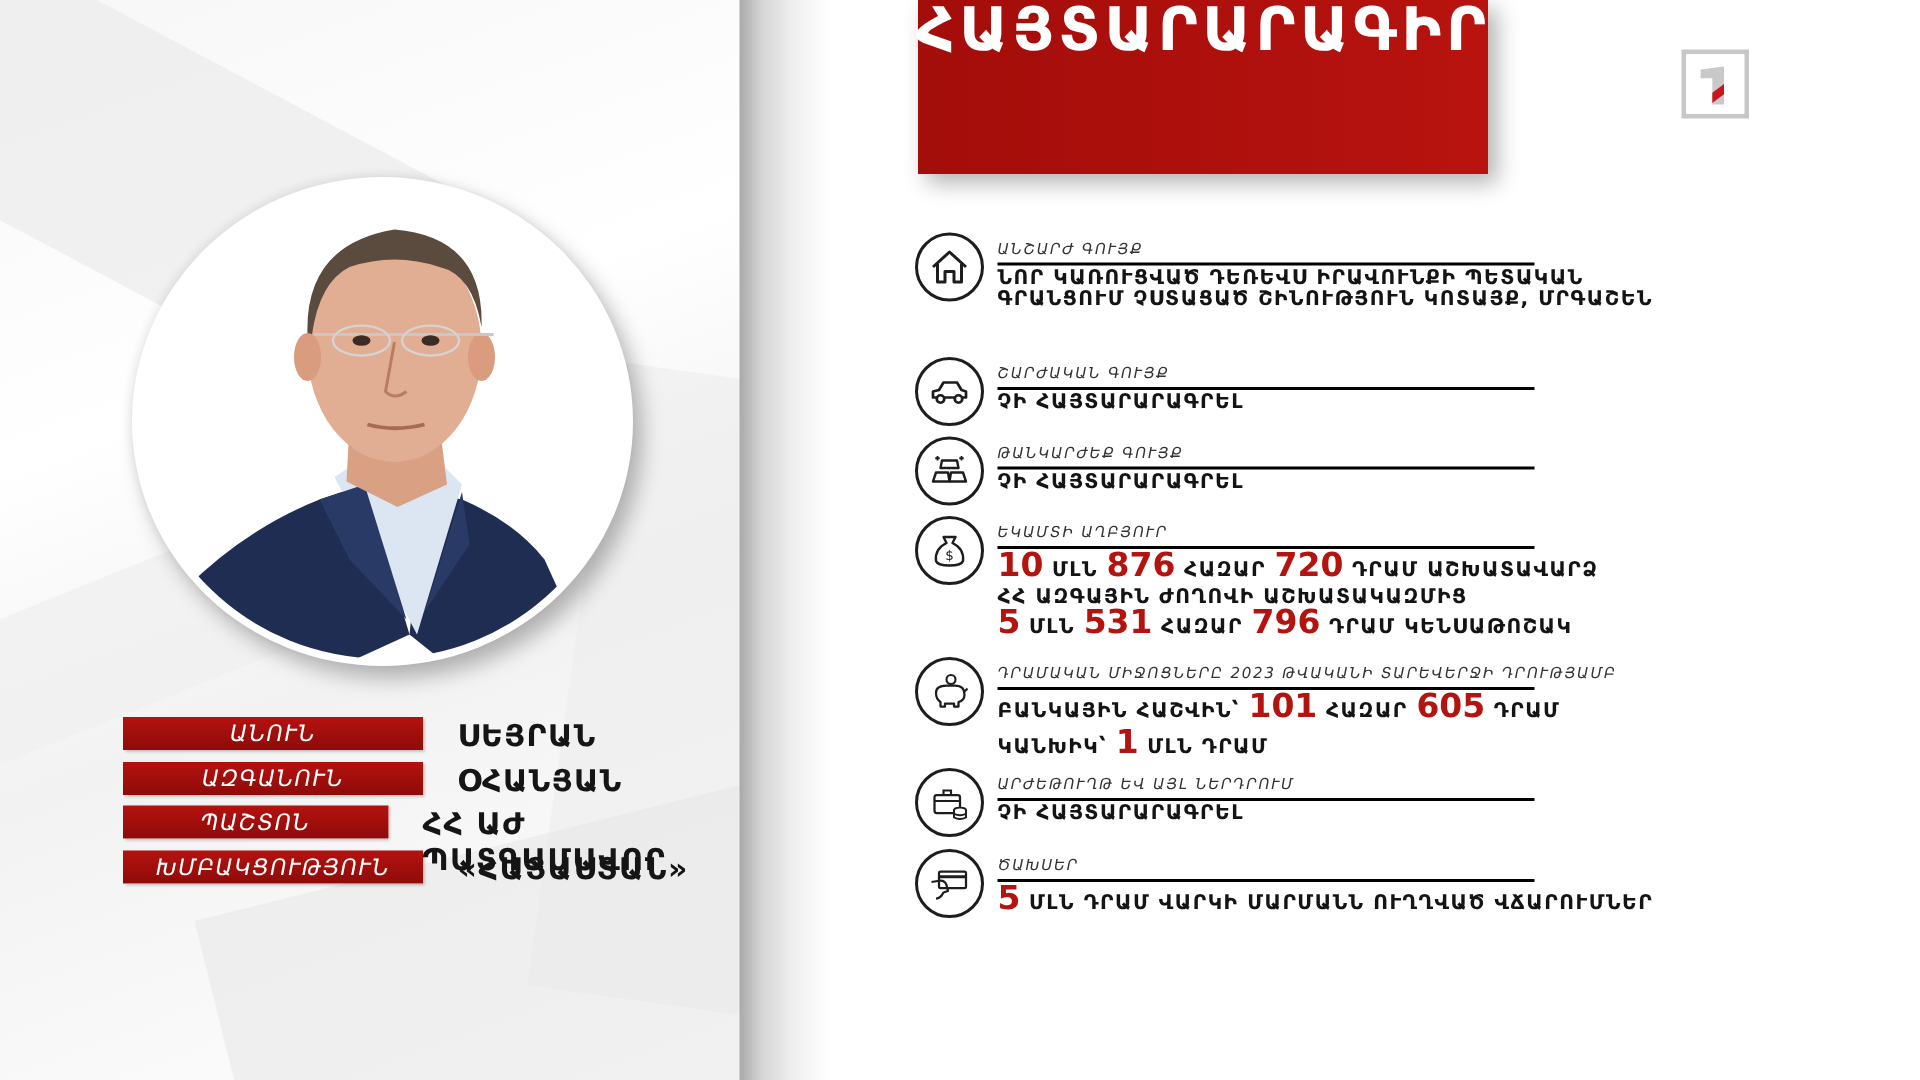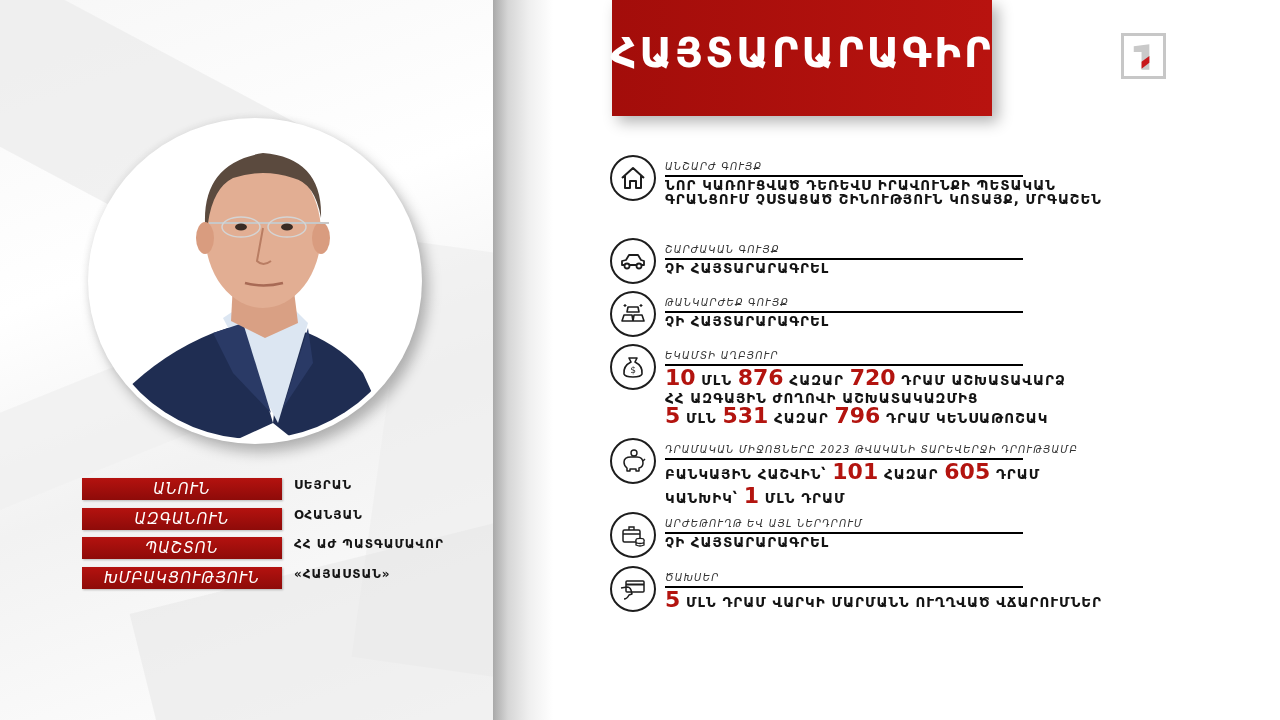--- a/index.html
+++ b/index.html
@@ -33,38 +33,38 @@
 
   .info-table { position: absolute; left: 82px; top: 478px; }
   .info-row { display: flex; align-items: flex-start; height: 22px; margin-bottom: 7.5px; }
   .info-label {
     width: 200px; height: 22px; display: flex; align-items: center; justify-content: center;
     background: linear-gradient(180deg, #b4120f 0%, #8e0b09 100%);
     color: #ffffff; font-style: italic; font-size: 15px; letter-spacing: 1px;
     box-shadow: 1px 1px 2px rgba(0,0,0,0.25);
   }
   .info-value {
-    margin-left: 12px; font-weight: bold; font-size: 12px; letter-spacing: 1px; color: #151515;
+    margin-left: 23px; font-weight: bold; font-size: 20px; letter-spacing: 1px; color: #151515;
   }
 
   
   .divider {
     position: absolute; left: 493px; top: 0; width: 60px; height: 720px;
     background: linear-gradient(90deg, #a9a9a9 0%, #d6d6d6 25%, #efefef 60%, #ffffff 100%);
   }
 
   
   .right-panel {
     position: absolute; left: 553px; top: 0; width: 727px; height: 720px; background: #ffffff;
   }
   .title-block {
     position: absolute; left: 612px; top: 0; width: 380px; height: 116px;
     background: linear-gradient(90deg, #a30d0a 0%, #b8130f 100%);
     box-shadow: 6px 6px 14px rgba(0,0,0,0.30);
-    display: flex; align-items: center; justify-content: center;
+    display: flex; align-items: flex-start; justify-content: center;
     padding-bottom: 10px;
   }
   .title-text {
     color: #ffffff; font-weight: bold; font-size: 40px; letter-spacing: 3px; line-height: 1;
   }
 
   .logo {
     position: absolute; left: 1121px; top: 33px; width: 45px; height: 46px;
     border: 3px solid #c7c7c7; background: #ffffff;
   }

